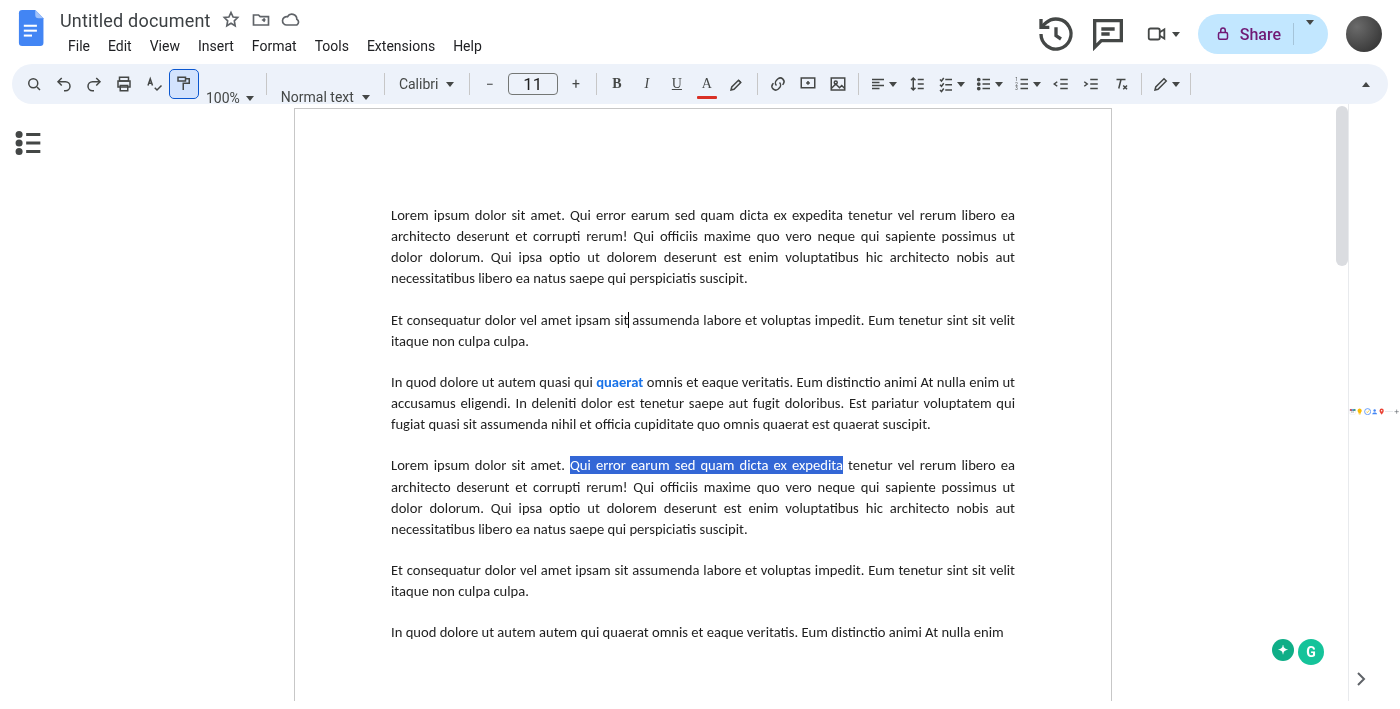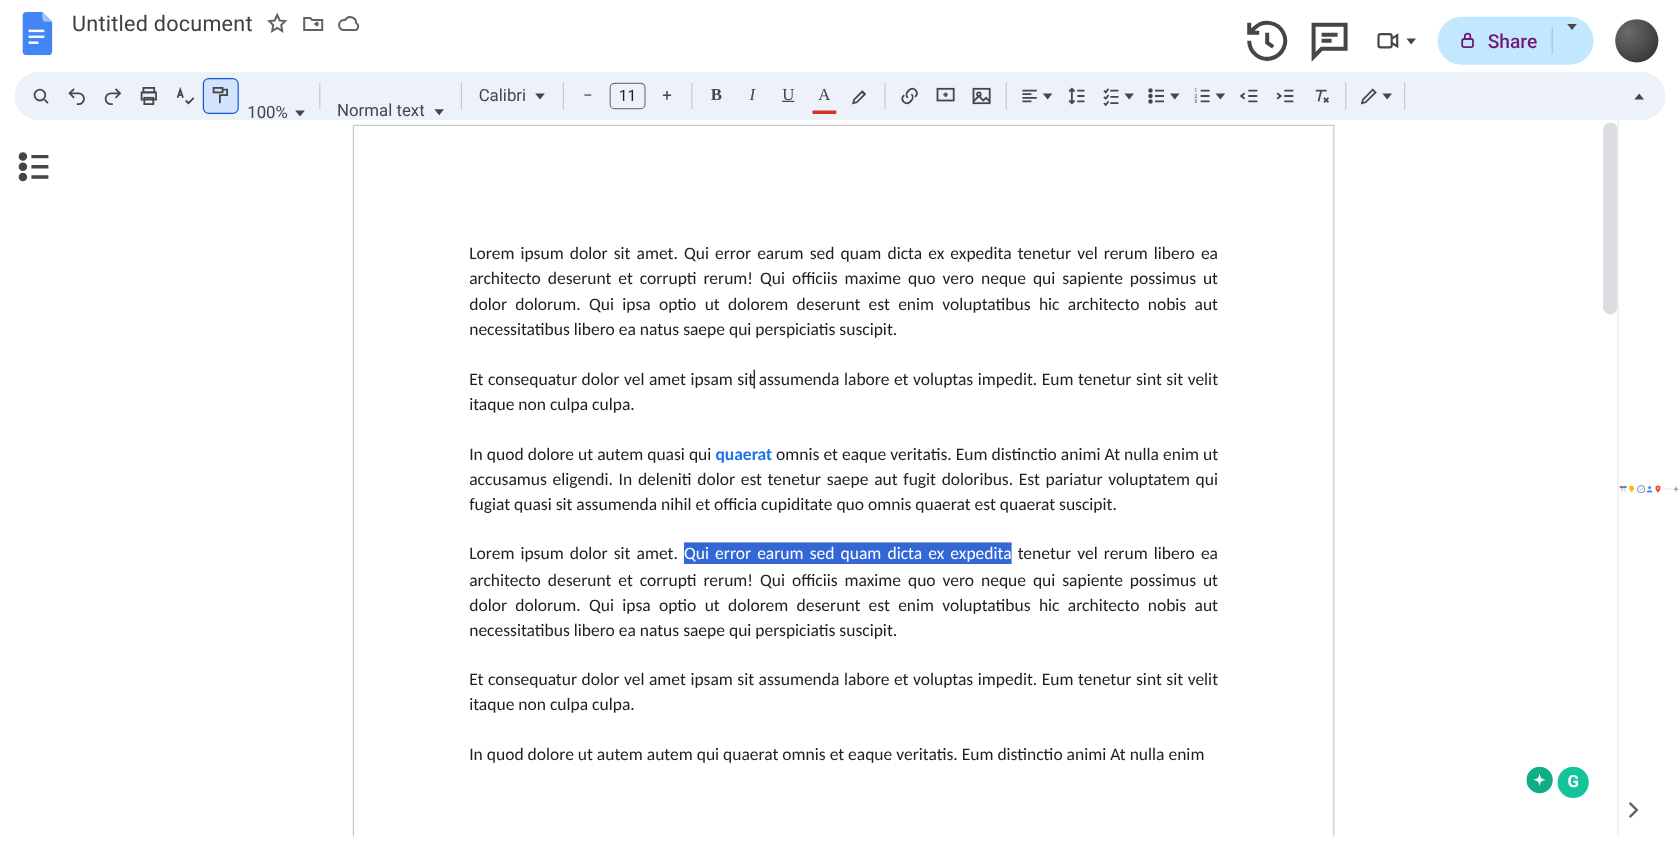--- a/index.html
+++ b/index.html
@@ -27,21 +27,21 @@
   .toolbar { background:#edf2fa; border-radius: 24px; height:40px; display:flex; align-items:center; padding: 0 8px; gap:2px; }
   .tbtn { min-width:28px; height:28px; padding:0 4px; display:flex; align-items:center; justify-content:center; color:#444746; border-radius:4px; cursor:pointer; font-size:14px; }
   .tbtn.active { background:#d3e3fd; outline:1px solid #0b57d0; }
   .tbtn svg { width:18px; height:18px; }
   .zoom { display:flex; align-items:center; gap:6px; padding:0 6px; color:#444746; font-size:14px;margin-top:28px;}
   .sep { width:1px; height:22px; background:#c7c7c7; margin:0 4px; }
   .style-dd, .font-dd { display:flex; align-items:center; gap:8px; padding:0 8px; color:#444746; font-size:14px; cursor:pointer; }
   .style-dd { min-width:100px;margin-top:26px; }
   .font-dd  { min-width:72px; }
   .fontsize { display:flex; align-items:center; gap:4px; }
-  .fontsize .box { width:30px; height:22px; border:1px solid #747775; border-radius:4px; display:flex; align-items:center; justify-content:center; font-size:13px; color:#1f1f1f;}
+  .fontsize .box { width:50px; height:22px; border:1px solid #747775; border-radius:4px; display:flex; align-items:center; justify-content:center; font-size:17px; color:#1f1f1f;}
   .textcolor { position:relative; }
   .textcolor .bar { position:absolute; left:4px; right:4px; bottom:-1px; height:3px; background:#d93025; border-radius:1px;}
   .toolbar .spacer { flex:1; }
   .chevup { width:28px; height:28px; display:flex; align-items:center; justify-content:center; color:#444746; cursor:pointer;}
   
   .workspace { display:flex; height: calc(709px - 112px); }
   .left-rail { width:58px; display:flex; justify-content:center; padding-top:22px; }
   .outline-btn { width:34px; height:34px; display:flex; align-items:center; justify-content:center; color:#444746; cursor:pointer; }
   .canvas-wrap { flex:1; position:relative; overflow:hidden; display:flex; justify-content:center; }
   .scrollbar { position:absolute; top:2px; right:0; width:12px; height:160px; background:#dadce0; border-radius:6px; }
@@ -90,20 +90,30 @@
             <path d="M3 6h6l2 2h10v10H3z"></path>
             <path d="M13 12h4m0 0l-2-2m2 2l-2 2"></path>
           </svg>
         </span>
       <span class="title-icon">
           <svg viewBox="0 0 24 24" fill="none" stroke="#5f6368" stroke-width="2">
             <path d="M7 18a5 5 0 1 1 .8-9.9A6 6 0 0 1 19 11a4 4 0 0 1 0 7H7z"></path>
           </svg>
         </span>
     </div>
+    <div class="menubar">
+      <span class="menu-item">File</span>
+      <span class="menu-item">Edit</span>
+      <span class="menu-item">View</span>
+      <span class="menu-item">Insert</span>
+      <span class="menu-item">Format</span>
+      <span class="menu-item">Tools</span>
+      <span class="menu-item">Extensions</span>
+      <span class="menu-item">Help</span>
+    </div>
   </div>
   <div class="titlebar-spacer"></div>
   <div class="title-right">
     <div class="round-btn">
         <svg viewBox="0 0 24 24" fill="none" stroke="currentColor" stroke-width="2">
           <path d="M3 12a9 9 0 1 0 3-6.7L3 8"></path>
           <path d="M3 3v5h5"></path>
           <path d="M12 8v5l3 2"></path>
         </svg>
       </div>

